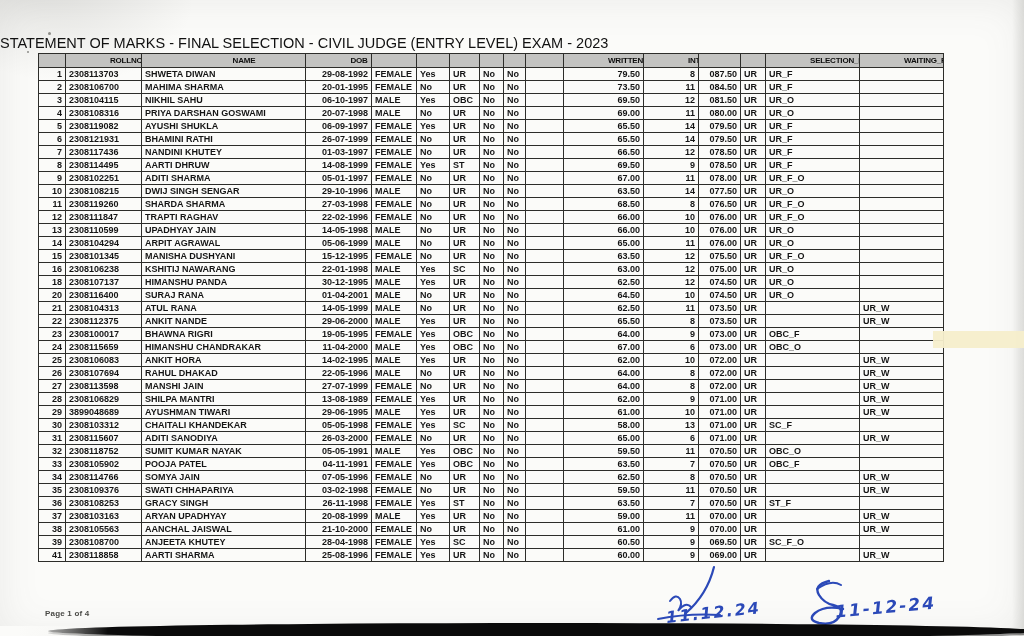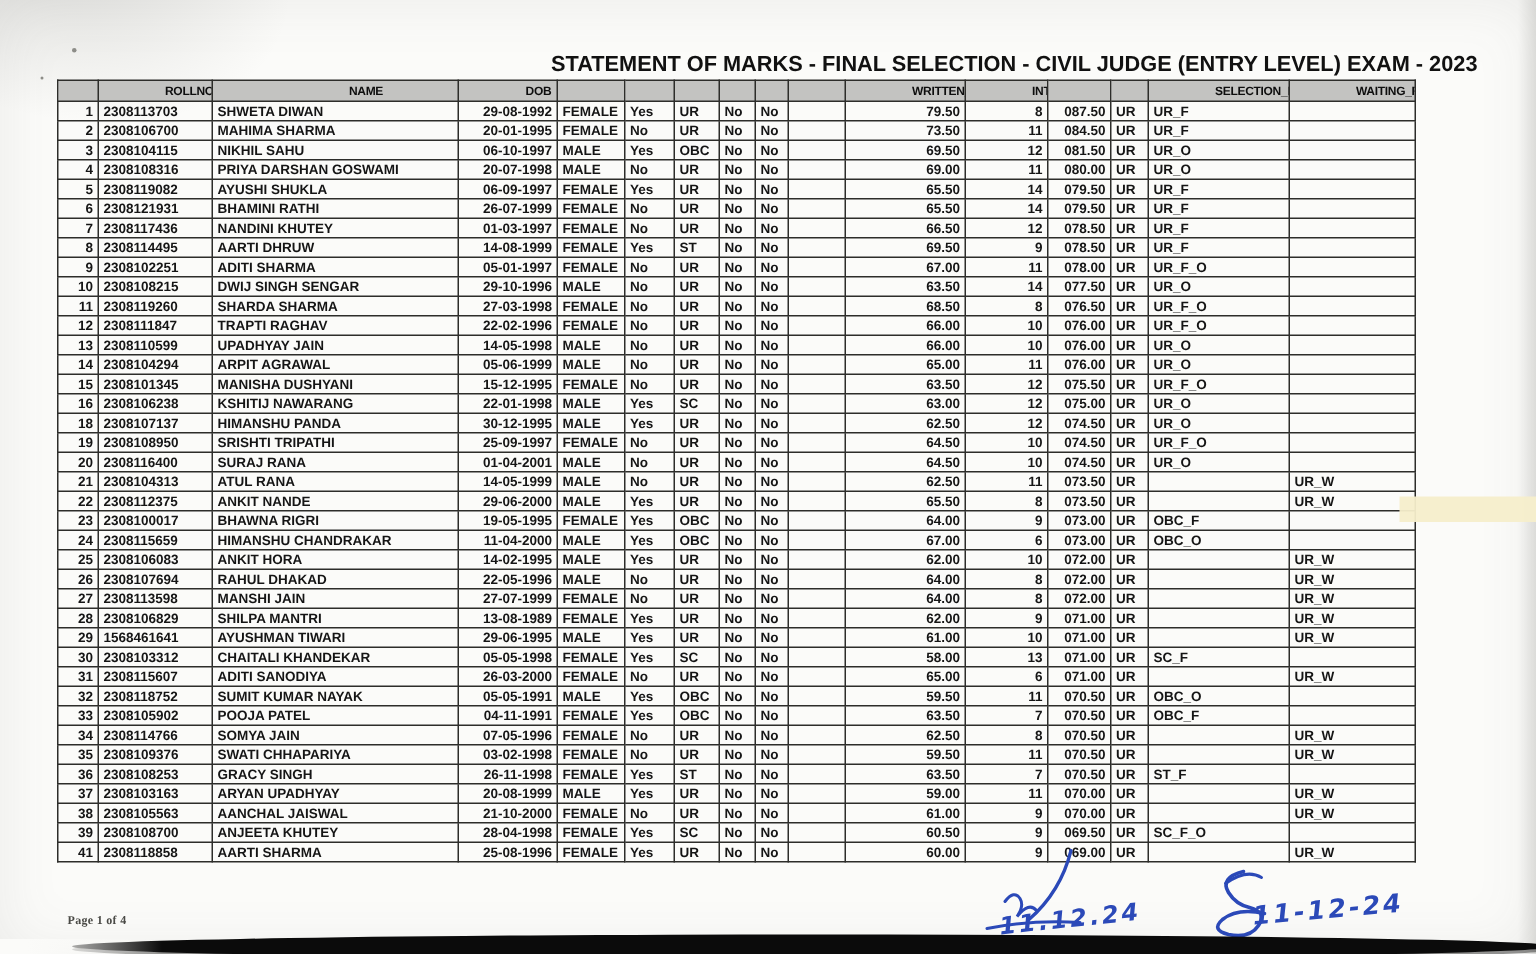--- a/index.html
+++ b/index.html
@@ -33,22 +33,22 @@
     position:absolute;left:48px;top:623px;width:990px;height:16px;
     background:#0b0b0b;border-radius:50%;
     box-shadow:0 2px 0 rgba(0,0,0,0.4);
   }
   .scan-bottom-fadeL{
     position:absolute;left:0px;top:626px;width:120px;height:12px;
     background:linear-gradient(to right,#fbfbf9 15%,rgba(251,251,249,0) 90%);z-index:3;
   }
 
   .title{
-    position:absolute;left:0;top:35px;width:985px;text-align:right;
-    font-size:14.5px;font-weight:bold;color:#111;letter-spacing:0px;
+    position:absolute;left:0;top:35px;width:985px;text-align:left;
+    font-size:14.5px;font-weight:normal;color:#111;letter-spacing:0px;
   }
 
   table.marks{
     position:absolute;left:38px;top:53px;width:905px;
     border-collapse:collapse;table-layout:fixed;
     font-size:9px;font-weight:bold;color:#151515;
   }
   table.marks th, table.marks td{
     border:1px solid #2d2d2a;
     padding:0 3px;white-space:nowrap;overflow:hidden;
@@ -57,21 +57,20 @@
   table.marks thead th{
     background:#c3c3c1;text-align:center;font-size:8px;letter-spacing:-0.2px;
     height:13px;line-height:13px;color:#0e0e0e;padding-left:44px;
   }
   td.al{text-align:left;}
   td.ar{text-align:right;}
 
   .page-footer{
     position:absolute;left:45px;top:609px;font-size:8px;font-weight:bold;color:#4a4a46;
     letter-spacing:0.2px;
-    font-family:Liberation Serif, serif;
   }
 
   .sig{position:absolute;color:#2b49b8;}
   .sig-text{
     font-family:"DejaVu Sans",sans-serif;font-style:italic;font-weight:bold;
     font-size:16px;letter-spacing:2px;color:#2b49b8;white-space:nowrap;
   }
   .sig1{left:630px;top:565px;width:220px;height:70px;}
   .sig1 .sig-text{position:absolute;left:36px;top:38px;transform:rotate(-6deg);}
   .sig2{left:795px;top:575px;width:220px;height:60px;}
@@ -429,38 +428,20 @@
           <td class="al">No</td>
           <td class="al"></td>
           <td class="ar">62.50</td>
           <td class="ar">12</td>
           <td class="ar">074.50</td>
           <td class="al">UR</td>
           <td class="al">UR_O</td>
           <td class="al"></td>
         </tr>
         <tr>
-          <td class="ar">19</td>
-          <td class="al">2308108950</td>
-          <td class="al">SRISHTI TRIPATHI</td>
-          <td class="ar">25-09-1997</td>
-          <td class="al">FEMALE</td>
-          <td class="al">No</td>
-          <td class="al">UR</td>
-          <td class="al">No</td>
-          <td class="al">No</td>
-          <td class="al"></td>
-          <td class="ar">64.50</td>
-          <td class="ar">10</td>
-          <td class="ar">074.50</td>
-          <td class="al">UR</td>
-          <td class="al">UR_F_O</td>
-          <td class="al"></td>
-        </tr>
-        <tr>
           <td class="ar">20</td>
           <td class="al">2308116400</td>
           <td class="al">SURAJ RANA</td>
           <td class="ar">01-04-2001</td>
           <td class="al">MALE</td>
           <td class="al">No</td>
           <td class="al">UR</td>
           <td class="al">No</td>
           <td class="al">No</td>
           <td class="al"></td>
@@ -610,21 +591,21 @@
           <td class="al"></td>
           <td class="ar">62.00</td>
           <td class="ar">9</td>
           <td class="ar">071.00</td>
           <td class="al">UR</td>
           <td class="al"></td>
           <td class="al">UR_W</td>
         </tr>
         <tr>
           <td class="ar">29</td>
-          <td class="al">1568461641</td>
+          <td class="al">3899048689</td>
           <td class="al">AYUSHMAN TIWARI</td>
           <td class="ar">29-06-1995</td>
           <td class="al">MALE</td>
           <td class="al">Yes</td>
           <td class="al">UR</td>
           <td class="al">No</td>
           <td class="al">No</td>
           <td class="al"></td>
           <td class="ar">61.00</td>
           <td class="ar">10</td>

